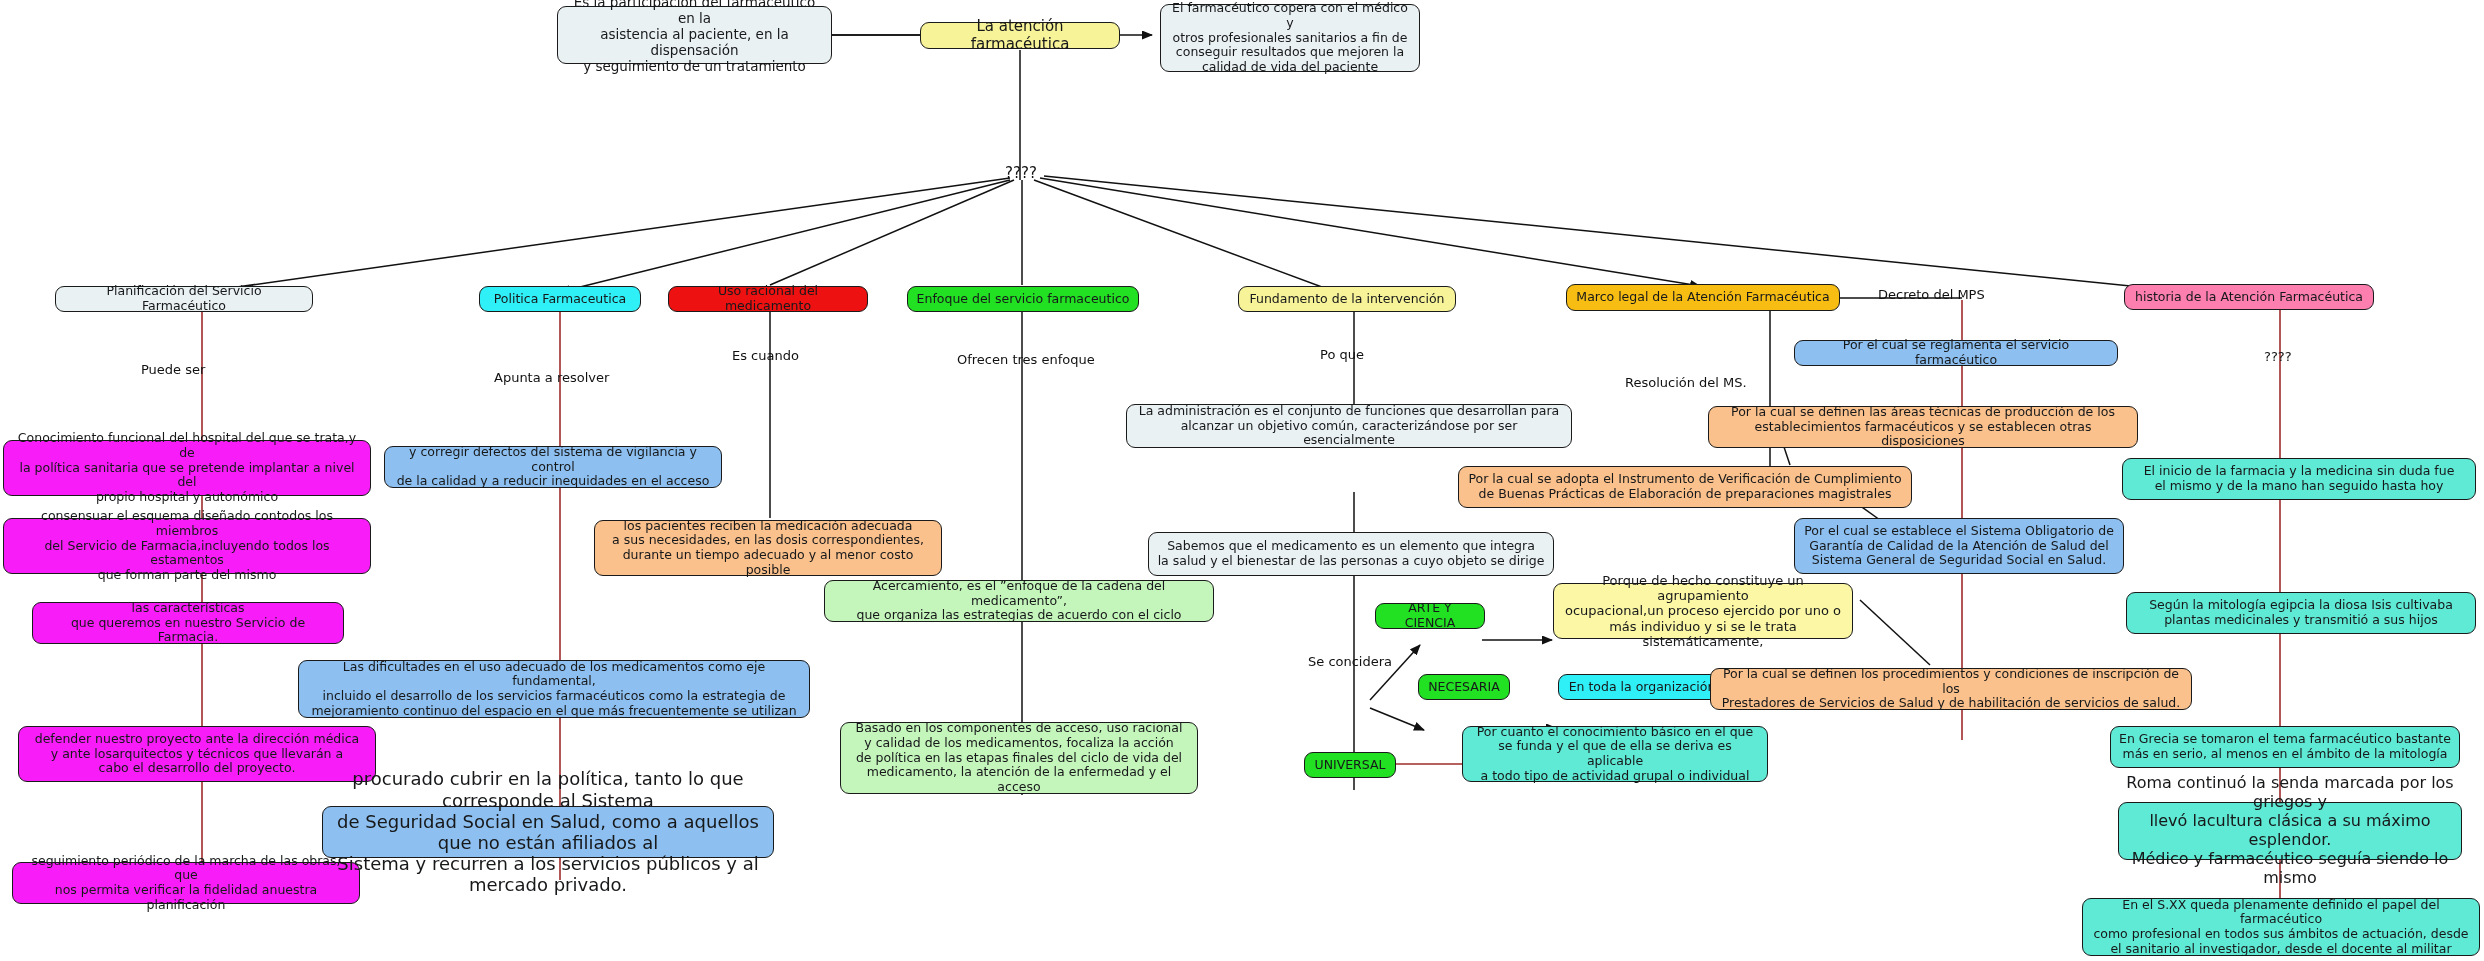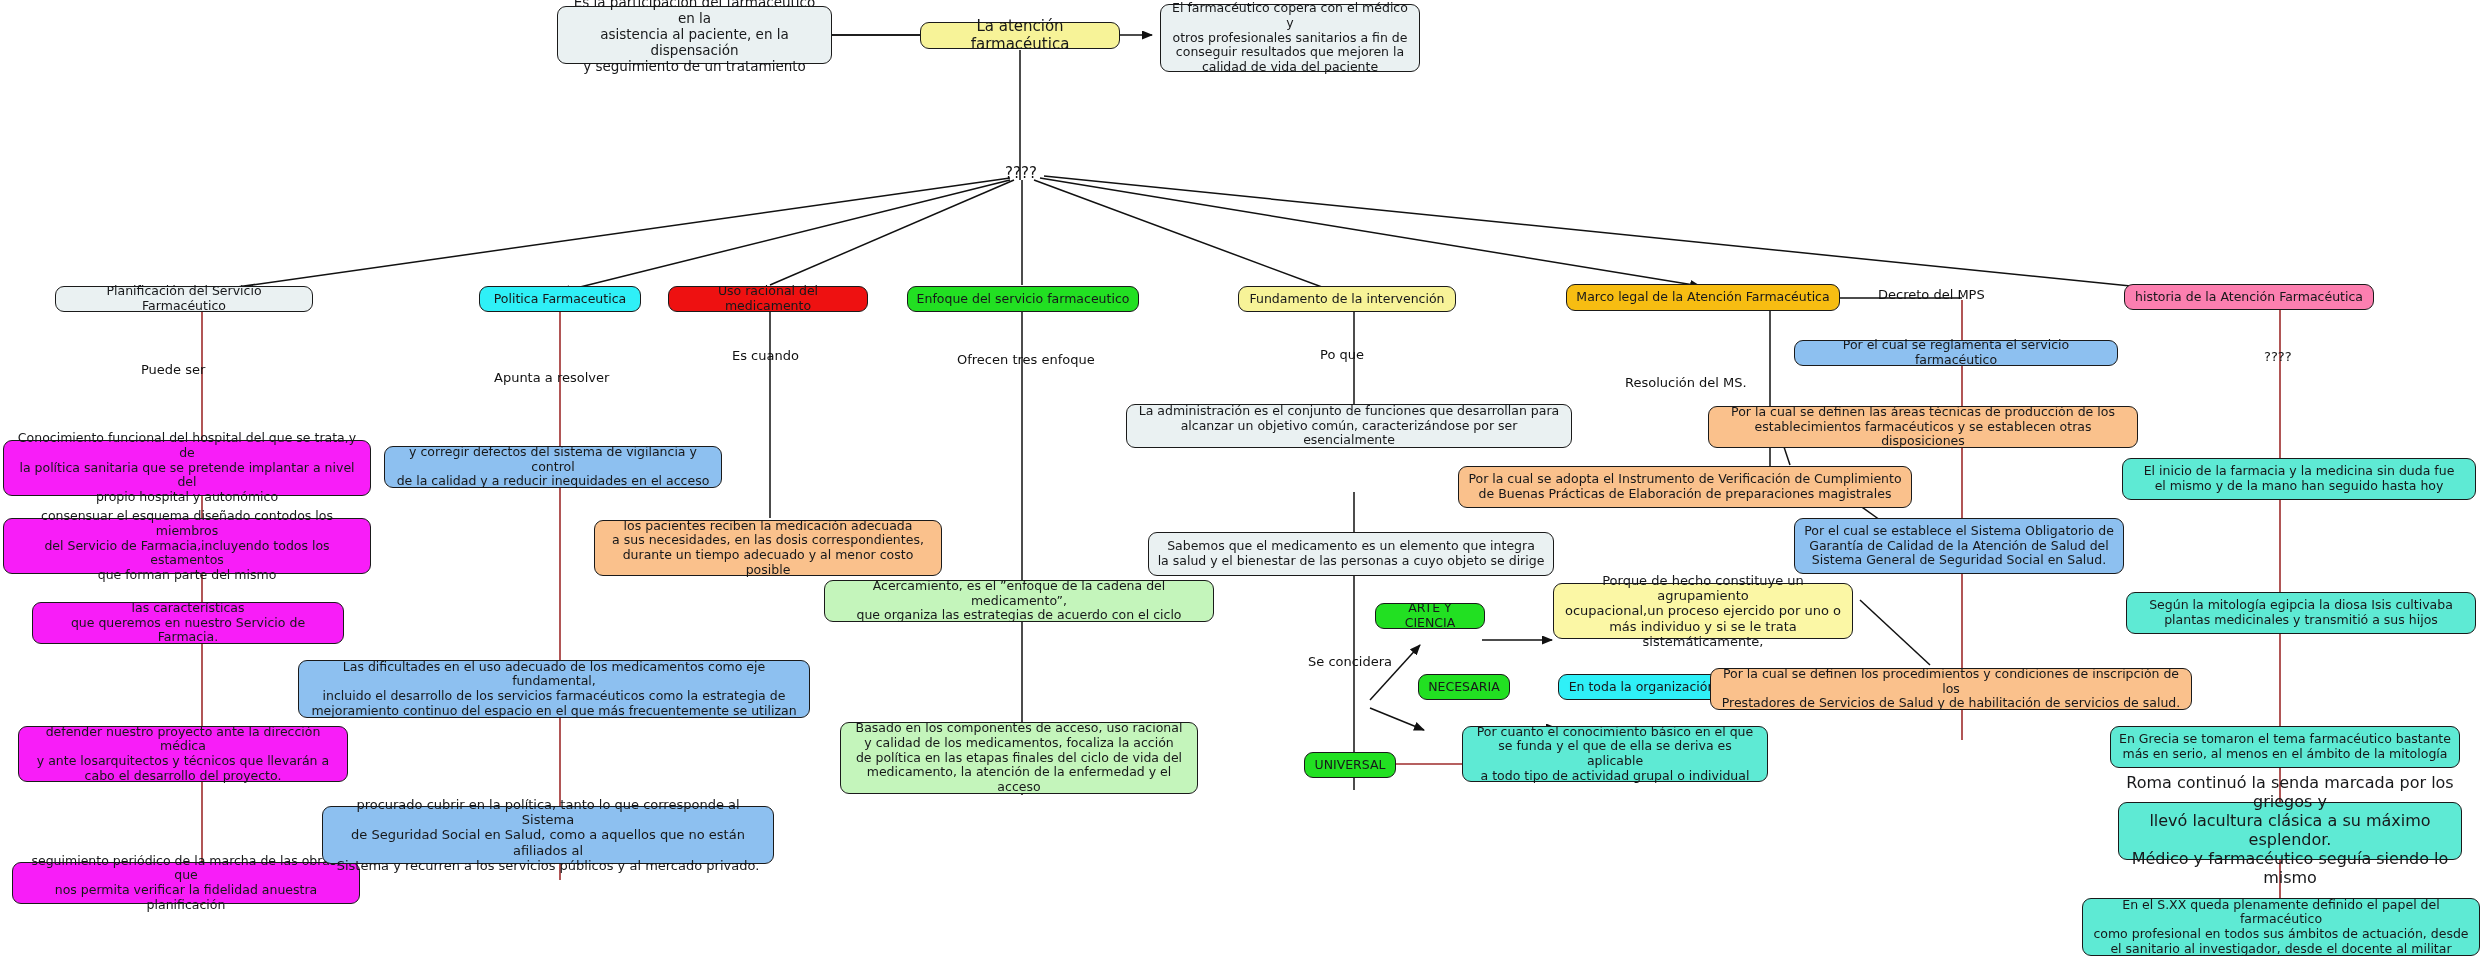--- a/index.html
+++ b/index.html
@@ -135,32 +135,32 @@
   <div class="lbl" style="left:1308px;top:654px;font-size:13px;">Se concidera</div>
 
   <div class="node c-magenta" style="left:3px;top:440px;width:368px;height:56px;font-size:12.5px;">Conocimiento funcional del hospital del que se trata,y de
 la política sanitaria que se pretende implantar a nivel del
 propio hospital y autonómico</div>
   <div class="node c-magenta" style="left:3px;top:518px;width:368px;height:56px;font-size:12.5px;">consensuar el esquema diseñado contodos los miembros
 del Servicio de Farmacia,incluyendo todos los estamentos
 que forman parte del mismo</div>
   <div class="node c-magenta" style="left:32px;top:602px;width:312px;height:42px;font-size:12.5px;">las características
 que queremos en nuestro Servicio de Farmacia.</div>
-  <div class="node c-magenta" style="left:18px;top:726px;width:330px;height:56px;font-size:12.5px;">defender nuestro proyecto ante la dirección médica
+  <div class="node c-magenta" style="left:18px;top:726px;width:358px;height:56px;font-size:12.5px;">defender nuestro proyecto ante la dirección médica
 y ante losarquitectos y técnicos que llevarán a
 cabo el desarrollo del proyecto.</div>
   <div class="node c-magenta" style="left:12px;top:862px;width:348px;height:42px;font-size:12.5px;">seguimiento periódico de la marcha de las obras, que
 nos permita verificar la fidelidad anuestra planificación</div>
 
   <div class="node c-blue" style="left:384px;top:446px;width:338px;height:42px;font-size:12.5px;">y corregir defectos del sistema de vigilancia y control
 de la calidad y a reducir inequidades en el acceso</div>
   <div class="node c-blue" style="left:298px;top:660px;width:512px;height:58px;font-size:12.5px;">Las dificultades en el uso adecuado de los medicamentos como eje fundamental,
 incluido el desarrollo de los servicios farmacéuticos como la estrategia de
 mejoramiento continuo del espacio en el que más frecuentemente se utilizan</div>
-  <div class="node c-blue" style="left:322px;top:806px;width:452px;height:58px;font-size:13px;">procurado cubrir en la política, tanto lo que corresponde al Sistema
+  <div class="node c-blue" style="left:322px;top:806px;width:452px;height:52px;font-size:18px;">procurado cubrir en la política, tanto lo que corresponde al Sistema
 de Seguridad Social en Salud, como a aquellos que no están afiliados al
 Sistema y recurren a los servicios públicos y al mercado privado.</div>
 
   <div class="node c-orange" style="left:594px;top:520px;width:348px;height:56px;font-size:12.5px;">los pacientes reciben la medicación adecuada
 a sus necesidades, en las dosis correspondientes,
 durante un tiempo adecuado y al menor costo posible</div>
 
   <div class="node c-lgreen" style="left:824px;top:580px;width:390px;height:42px;font-size:12.5px;">Acercamiento, es el ”enfoque de la cadena del medicamento”,
 que organiza las estrategias de acuerdo con el ciclo</div>
   <div class="node c-lgreen" style="left:840px;top:722px;width:358px;height:72px;font-size:12.5px;">Basado en los componentes de acceso, uso racional

